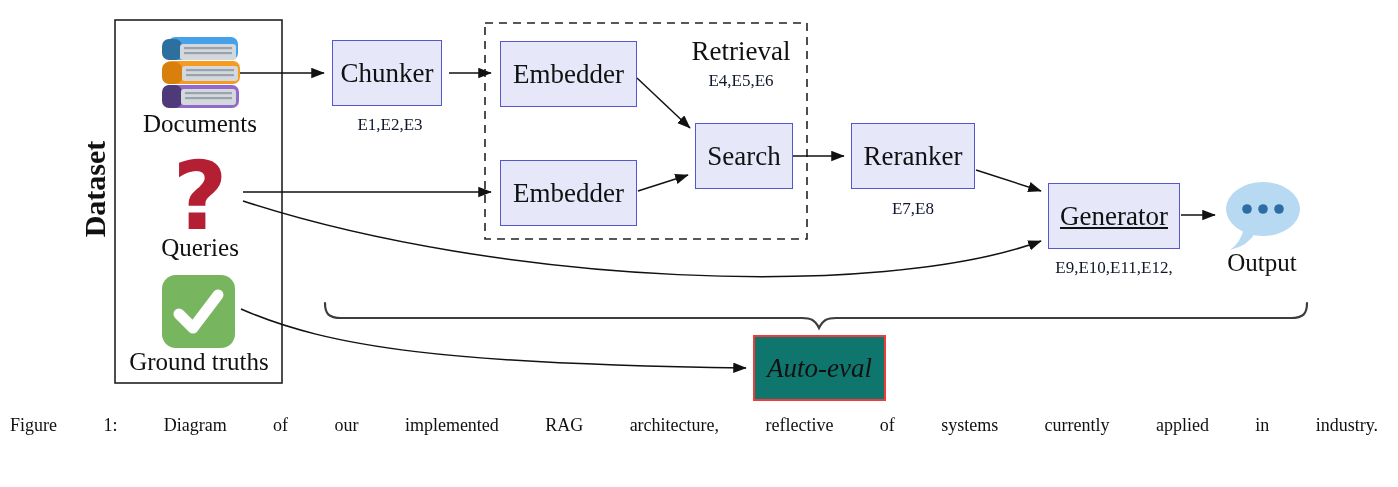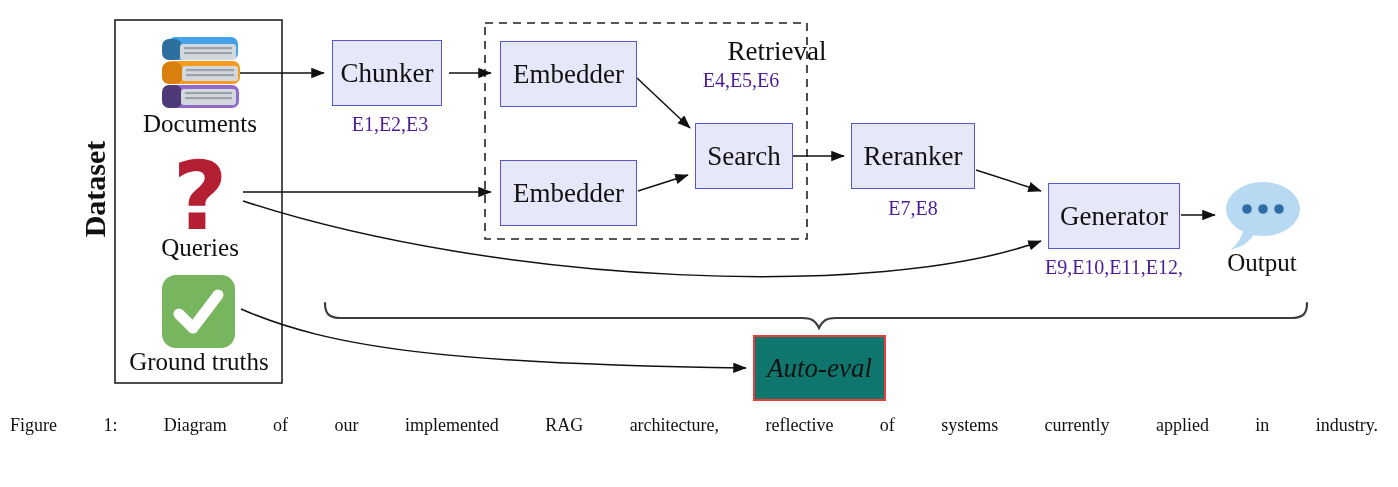--- a/index.html
+++ b/index.html
@@ -6,26 +6,26 @@
   body{width:1398px;height:487px;position:relative;overflow:hidden;
        font-family:"Liberation Serif","DejaVu Serif",serif;color:#111;}
   
   #wires{position:absolute;left:0;top:0;z-index:1;}
   
   .node{position:absolute;z-index:2;background:#e7e7fa;border:1.6px solid #5656cf;
         display:flex;align-items:center;justify-content:center;
         font-size:27px;box-sizing:border-box;}
   .node.red{background:#0f766e;border:2.5px solid #f23b3b;font-style:italic;}
   
-  .err{position:absolute;z-index:3;color:#4c1d95;font-size:20px;white-space:nowrap;
+  .err{position:absolute;z-index:3;color:#0f172a;font-size:17px;white-space:nowrap;
        transform:translateX(-50%);text-align:center;line-height:25px;}
   .plain-label{position:absolute;z-index:3;font-size:25px;white-space:nowrap;
        transform:translateX(-50%);text-align:center;}
   .group-title{position:absolute;z-index:3;font-size:27px;white-space:nowrap;
-       transform:translateX(-50%);margin-left:36px;}
+       transform:translateX(-50%);}
   
   .rot{position:absolute;z-index:3;left:95px;top:189px;white-space:nowrap;
        font-weight:bold;font-size:30px;
        transform:translate(-50%,-50%) rotate(-90deg);}
   
   .icon{position:absolute;z-index:2;}
   .qmark{position:absolute;z-index:2;left:168px;top:146px;width:64px;height:100px;
          color:#b41f33;font-family:"DejaVu Sans",sans-serif;font-weight:800;
          font-size:95px;line-height:100px;text-align:center;}
   
@@ -106,21 +106,21 @@
 
 <div class="plain-label" style="left:200px;top:110px;">Documents</div>
 <div class="plain-label" style="left:200px;top:234px;">Queries</div>
 <div class="plain-label" style="left:199px;top:348px;">Ground truths</div>
 
 <div class="node" style="left:332px;top:40px;width:110px;height:66px;">Chunker</div>
 <div class="node" style="left:500px;top:41px;width:137px;height:66px;">Embedder</div>
 <div class="node" style="left:500px;top:160px;width:137px;height:66px;">Embedder</div>
 <div class="node" style="left:695px;top:123px;width:98px;height:66px;font-family:Liberation Serif, serif;">Search</div>
 <div class="node" style="left:851px;top:123px;width:124px;height:66px;">Reranker</div>
-<div class="node" style="left:1048px;top:183px;width:132px;height:66px;">Generator</div>
+<div class="node" style="left:1048px;top:183px;width:132px;height:66px;text-decoration:underline;">Generator</div>
 <div class="node red" style="left:753px;top:335px;width:133px;height:66px;">Auto-eval</div>
 
 <div class="group-title" style="left:741px;top:36px;">Retrieval</div>
 <div class="err" style="left:741px;top:68px;">E4,E5,E6</div>
 
 <div class="err" style="left:390px;top:112px;">E1,E2,E3</div>
 <div class="err" style="left:913px;top:196px;">E7,E8</div>
 <div class="err" style="left:1114px;top:255px;">
   <div>E9,E10,E11,E12,</div>
 </div>

